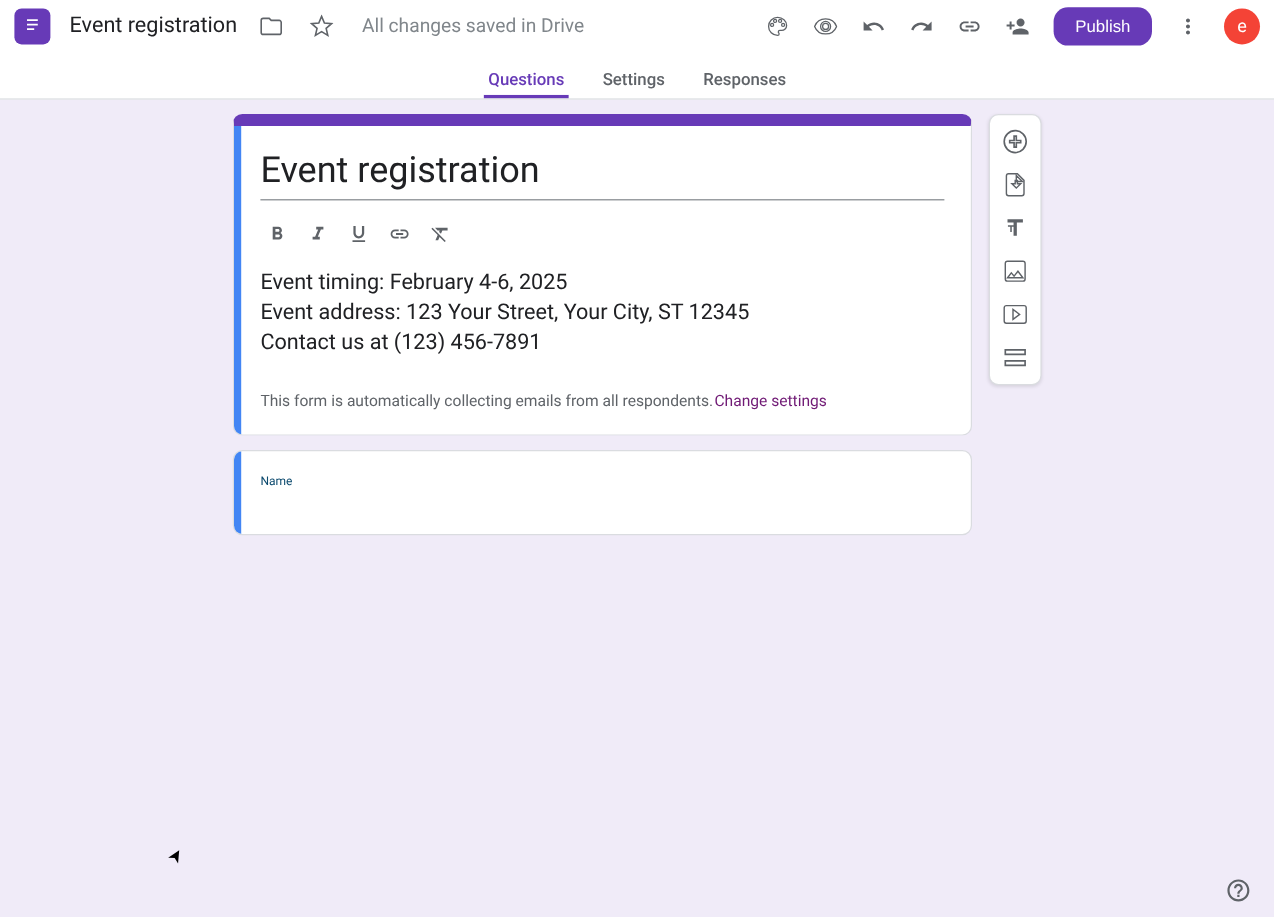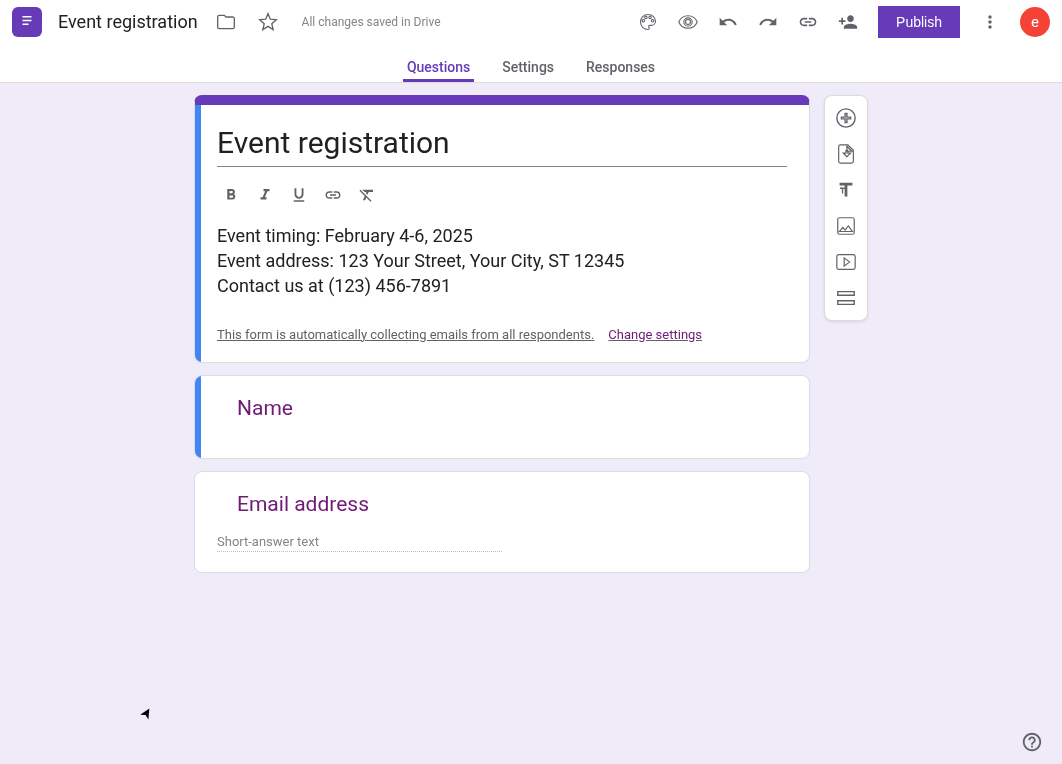--- a/index.html
+++ b/index.html
@@ -53,35 +53,35 @@
       border-radius: 50%;
       display: flex;
       align-items: center;
       justify-content: center;
       cursor: pointer;
       background: transparent;
       border: none;
     }
     .icon-btn svg { fill: #5f6368; width: 20px; height: 20px; }
     .save-status {
-      font-size: 12px;
+      font-size: 16px;
       color: #80868b;
     }
     .header-spacer { flex: 1; }
     .header-actions {
       display: flex;
       align-items: center;
       gap: 4px;
     }
     .publish-btn {
       background: #673ab7;
       color: #fff;
       border: none;
       padding: 8px 18px;
-      border-radius: 0;
+      border-radius: 12px;
       font-size: 14px;
       font-weight: 500;
       cursor: pointer;
       margin: 0 8px;
     }
     .avatar {
       width: 30px;
       height: 30px;
       border-radius: 50%;
       background: #f44336;
@@ -174,36 +174,34 @@
     .format-btn svg { fill: #5f6368; width: 18px; height: 18px; }
     .form-desc {
       font-size: 18px;
       color: #202124;
       line-height: 1.4;
       white-space: pre-line;
     }
     .notice-row {
       display: flex;
       align-items: center;
-      gap: 14px;
+      gap: 1px;
       margin-top: 16px;
       padding-top: 12px;
       font-size: 13px;
       color: #5f6368;
-      text-decoration: underline;
     }
     .notice-link {
       color: #701a75;
       cursor: pointer;
     }
     .question-title {
-      font-size: 21px;
-      color: #701a75;
+      font-size: 10px;
+      color: #0c4a6e;
       margin-bottom: 18px;
-      margin-left: 20px;
     }
     .radio-option {
       display: flex;
       align-items: center;
       gap: 12px;
       font-size: 13px;
       color: #202124;
     }
     .radio-circle {
       width: 18px;
@@ -380,26 +378,20 @@
         </div>
       </div>
     </div>
 
     <div class="card selected">
       <div class="card-inner">
         <div class="question-title">Name</div>
       </div>
     </div>
 
-    <div class="card">
-      <div class="card-inner">
-        <div class="question-title">Email address</div>
-        <div class="short-answer-placeholder">Short-answer text</div>
-      </div>
-    </div>
 
   </div>
 
   <div class="side-toolbar">
     <button class="side-btn">
       <svg viewBox="0 0 24 24">
           <path d="M12 2C6.48 2 2 6.48 2 12s4.48 10 10 10 10-4.48 10-10S17.52 2 12 2zm5 11h-4v4h-2v-4H7v-2h4V7h2v4h4v2z" fill="none" stroke="#5f6368" stroke-width="1.5"></path>
         </svg>
     </button>
     <button class="side-btn">

